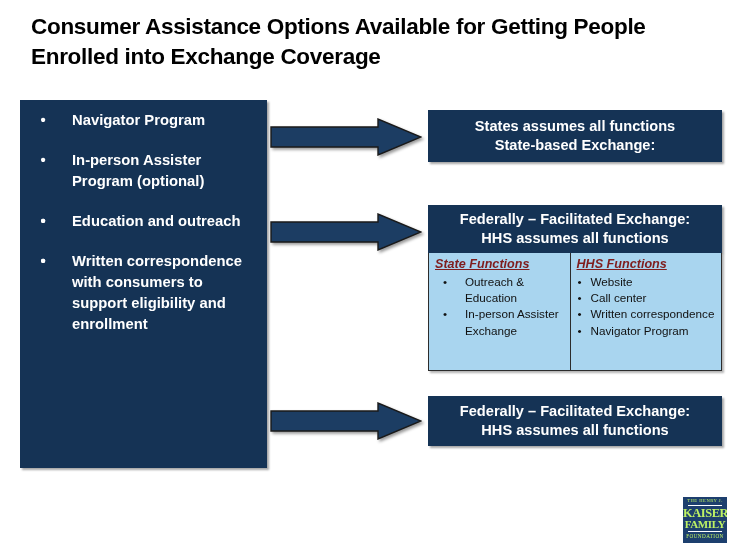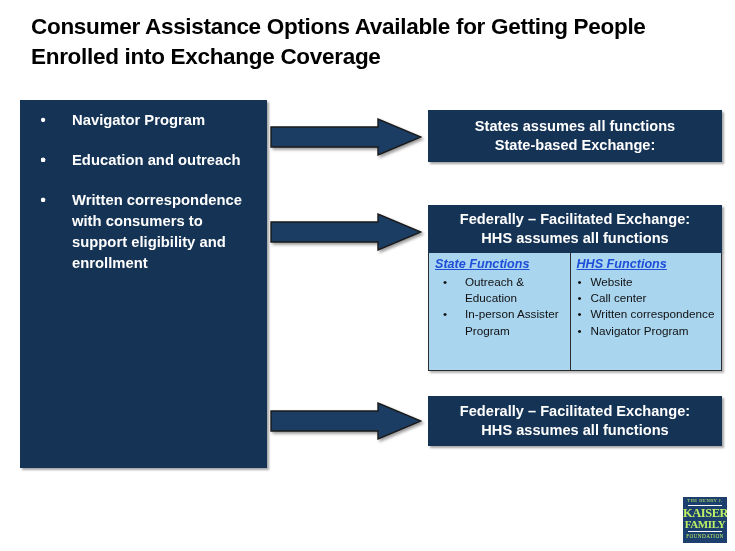--- a/index.html
+++ b/index.html
@@ -120,21 +120,21 @@
     overflow: hidden;
   }
   #func-col-state { width: 142px; border-right: 1px solid #2c2c2c; }
   #func-col-hhs   { width: 151px; }
 
   .func-heading {
     font-size: 12.6px;
     font-weight: bold;
     font-style: italic;
     text-decoration: underline;
-    color: #1d4ed8;
+    color: #7f1d1d;
     margin: 0 0 2px 0;
     line-height: 1.2;
   }
   .func-list {
     list-style: none;
     margin: 0;
     padding: 0;
   }
   .func-list li {
     position: relative;
@@ -208,20 +208,21 @@
 <div id="slide-title">Consumer Assistance Options Available for Getting People Enrolled into Exchange Coverage</div>
 
 <div id="left-panel">
   <ul>
     <li>
       <span class="bullet-dot">•</span>
       <span>Navigator Program</span>
     </li>
     <li>
       <span class="bullet-dot">•</span>
+      <span>In-person Assister Program (optional)</span>
     </li>
     <li>
       <span class="bullet-dot">•</span>
     </li>
     <li>
       <span class="bullet-dot">•</span>
       <span>Education and outreach</span>
     </li>
     <li>
       <span class="bullet-dot">•</span>
@@ -262,21 +263,21 @@
 <div id="functions-table">
   <div class="func-col" id="func-col-state">
     <div class="func-heading">State Functions</div>
     <ul class="func-list">
       <li>
         <span class="fbullet">•</span>
         <span>Outreach &amp; Education</span>
       </li>
       <li>
         <span class="fbullet">•</span>
-        <span>In-person Assister Program</span>
+        <span>In-person Assister Exchange</span>
       </li>
     </ul>
   </div>
   <div class="func-col" id="func-col-hhs">
     <div class="func-heading">HHS Functions</div>
     <ul class="func-list">
       <li>
         <span class="fbullet">•</span>
         <span>Website</span>
       </li>

